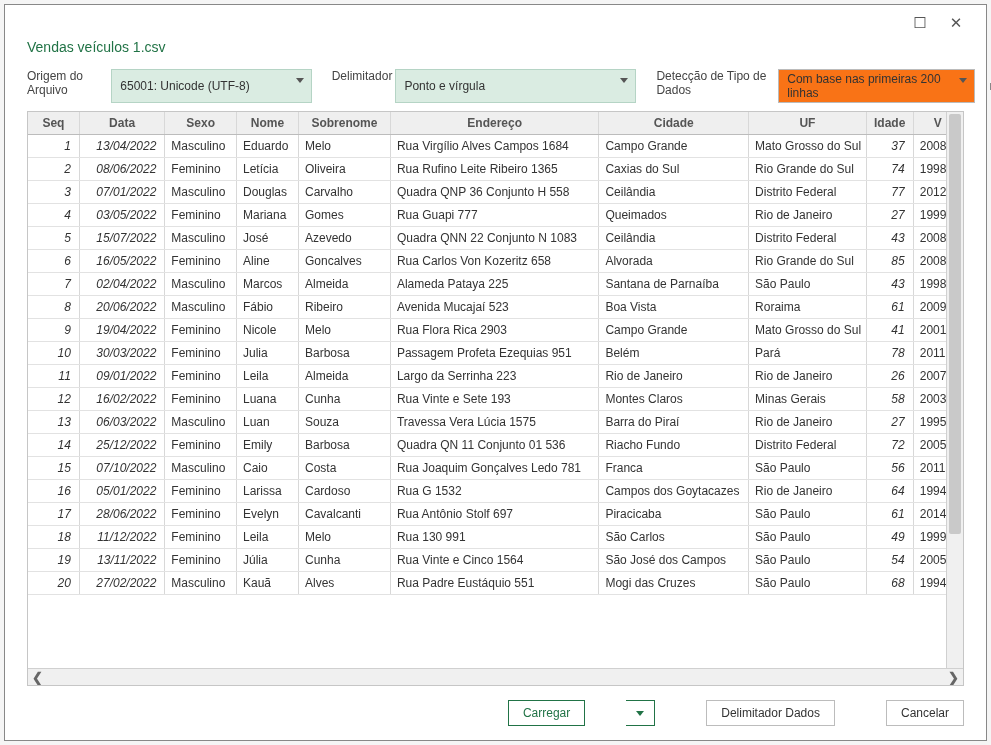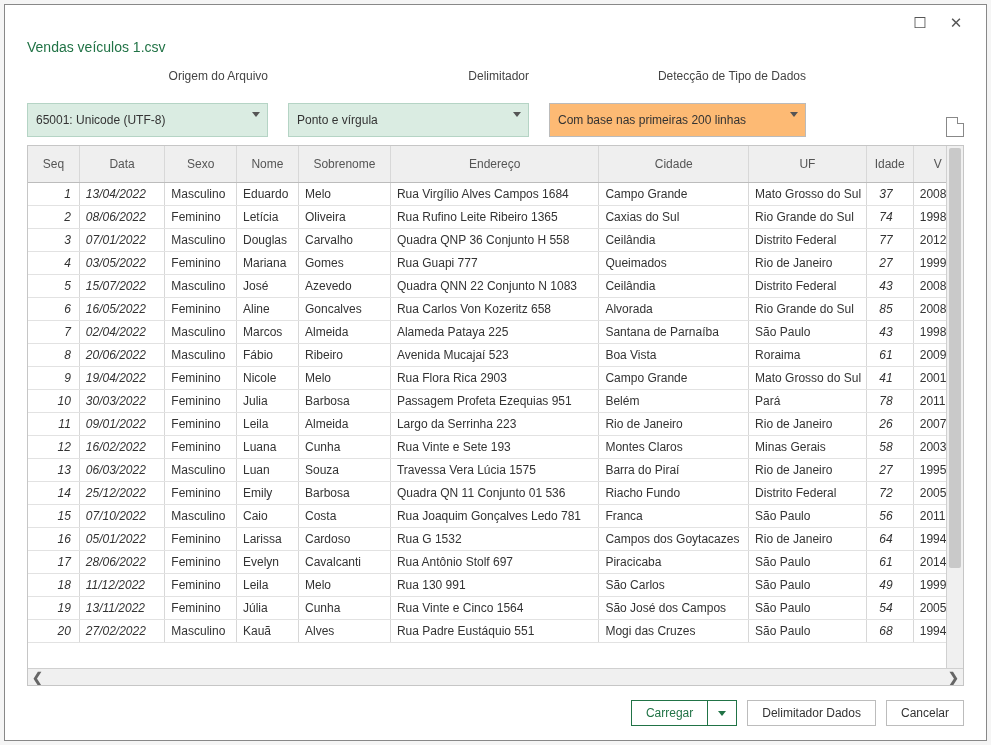--- a/index.html
+++ b/index.html
@@ -35,35 +35,35 @@
     color: #217346;
     margin-bottom: 14px;
     font-weight: 400;
   }
   .controls {
     display: flex;
     gap: 20px;
     margin-bottom: 8px;
     align-items: flex-end;
   }
-  .control-group { display: flex; flex-direction: column; gap: 20px; align-items: flex-end; }
+  .control-group { display: flex; flex-direction: row; gap: 3px; }
   .control-label { font-size: 12px; color: #444; }
   .dropdown {
     height: 24px;
     border: 1px solid #b5d4c5;
     background: #daece2;
     padding: 16px 8px;
     display: flex;
     align-items: center;
     justify-content: space-between;
     font-size: 12px;
     color: #333;
     position: relative;
   }
-  .dropdown.plain { background: #fdba74; border: 1px solid #bbb; }
+  .dropdown.plain { background: #f97316; border: 1px solid #bbb; margin-left: 8px; }
   .dropdown .tri { position:absolute; right:7px; top:8px; border-left:4px solid transparent;border-right:4px solid transparent;border-top:5px solid #555; }
   .dd-origem { width: 241px; }
   .dd-delim { width:241px; }
   .dd-detect { width:257px; }
   .page-icon { margin-left:auto; width:18px; height:20px; border:1px solid #888; position:relative; }
   .page-icon::before{content:""; position:absolute; right:-1px; top:-1px; width:6px; height:6px; background:#fff; border-left:1px solid #888; border-bottom:1px solid #888;}
   .table-wrap {
     flex: 1;
     border: 1px solid #c6c6c6;
     overflow: hidden;
@@ -82,28 +82,28 @@
     border-bottom: 1px solid #e2e2e2;
     padding: 3px 6px;
     font-size: 12px;
     text-align: left;
     white-space: nowrap;
     overflow: hidden;
   }
   thead th {
     background: #efefef;
     color: #555;
-    font-weight: 400;
+    font-weight: 700;
     text-align: center;
     border-bottom: 1px solid #bcbcbc;
-    height: 36px;
+    height: 22px;
     margin-left: 8px;
   }
   tbody tr { height: 23px; }
-  .num { text-align: right; font-style: italic; color: #333; padding-right: 20px;}
+  .num { text-align: right; font-style: italic; color: #333; padding-right: 8px;}
   .seq { text-align: right; font-style: italic; padding-right: 8px;}
   col.c-seq   { width: 48px; }
   col.c-data  { width: 80px; }
   col.c-sexo  { width: 67px; }
   col.c-nome  { width: 58px; }
   col.c-sobr  { width: 86px; }
   col.c-end   { width: 195px; }
   col.c-cid   { width: 140px; }
   col.c-uf    { width: 110px; }
   col.c-idade { width: 44px; }
@@ -121,21 +121,21 @@
   }
   .btn-split { display:flex; }
   .btn-std {
     border: 1px solid #bcbcbc;
     background: #fff;
     padding: 12px 14px;
     font-size: 12px;
     color: #333;
     cursor: pointer;
     height: 26px;
-    display:flex; align-items:center;
+    display:flex; align-items:center;margin-left:41px;
   }
   .btn-primary { color: #217346; border-color: #217346; }
   .btn-split .caret { border-left: none; width: 20px; justify-content:center; position:relative;}
   .btn-split .caret::after{content:"";border-left:4px solid transparent;border-right:4px solid transparent;border-top:5px solid #217346;}
 </style>
 </head>
 <body>
 
 <div class="dialog">
   <div class="title-bar">

